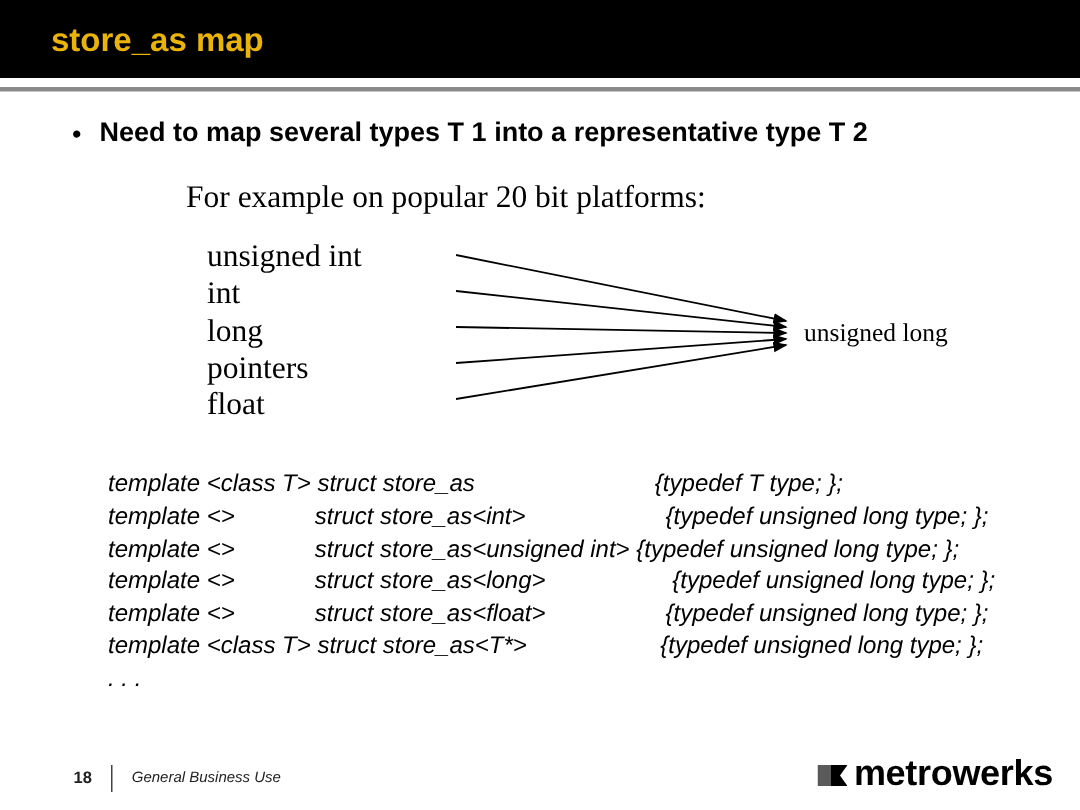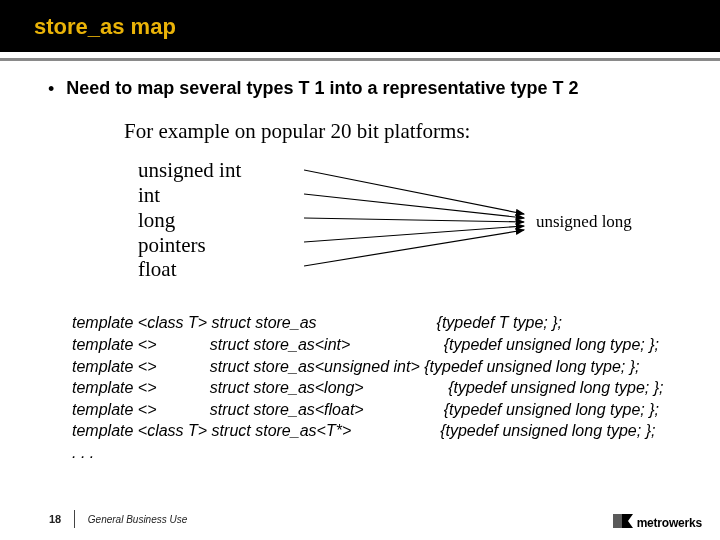--- a/index.html
+++ b/index.html
@@ -16,21 +16,21 @@
   .left-list { position: absolute; left: 0; top: 0; font-family: "Times New Roman", serif; font-size: 21px; line-height: 1.18; }
   .arrows { position: absolute; left: 166px; top: 4px; }
   .right-type { position: absolute; left: 398px; top: 54px; font-family: "Times New Roman", serif; font-size: 17px; }
   .maps-into { position: absolute; left: 250px; top: 98px; font-family: "Times New Roman", serif; font-size: 21px; }
   .code { margin: 24px 0 0 24px; font-family: Arial, sans-serif; font-size: 16px; line-height: 1.35; font-style: italic; }
   .code .row { white-space: pre; }
   .footer { position: absolute; bottom: 12px; left: 18px; font-family: Arial, sans-serif; font-size: 10px; font-style: italic; color: #222; margin-left: 31px; }
   .footer .pg { display: inline-block; vertical-align: middle; font-style: normal; font-weight: bold; font-size: 11px; }
   .footer .sep { display: inline-block; width: 0; height: 18px; border-left: 1px solid #444; margin: 0 10px; vertical-align: middle; }
   .footer .cls { vertical-align: middle; }
-  .logo { position: absolute; right: 18px; bottom: 10px; font-family: Arial, sans-serif; font-weight: bold; font-size: 12px; color: #000; letter-spacing: -0.2px; }
+  .logo { position: absolute; right: 18px; bottom: 10px; font-family: Arial, sans-serif; font-weight: bold; font-size: 24px; color: #000; letter-spacing: -0.2px; }
   .logo .icon { display: inline-block; width: 20px; height: 14px; position: relative; margin-right: 4px; }
   .logo .icon svg { position: absolute; top: 1px; left: 0; }
 </style>
 </head>
 <body>
 
 <div class="slide">
 
   <div class="titlebar">
     <span>store_as map</span>

